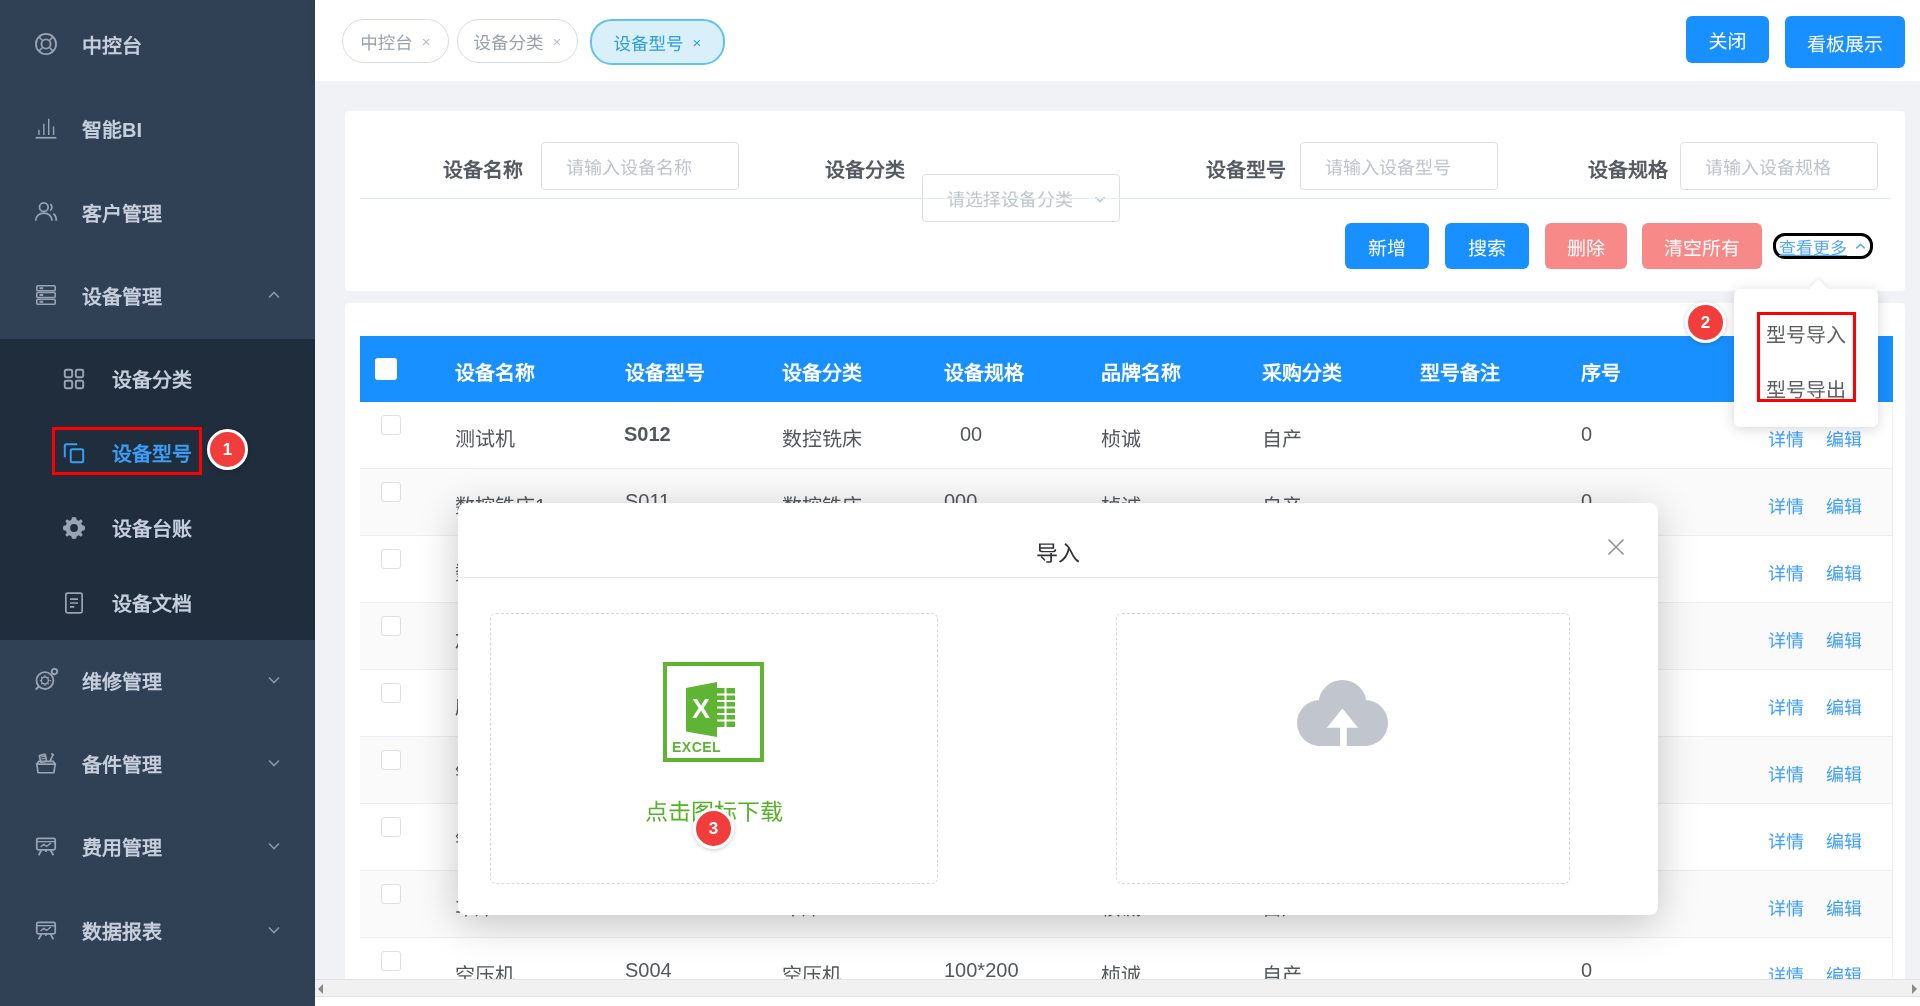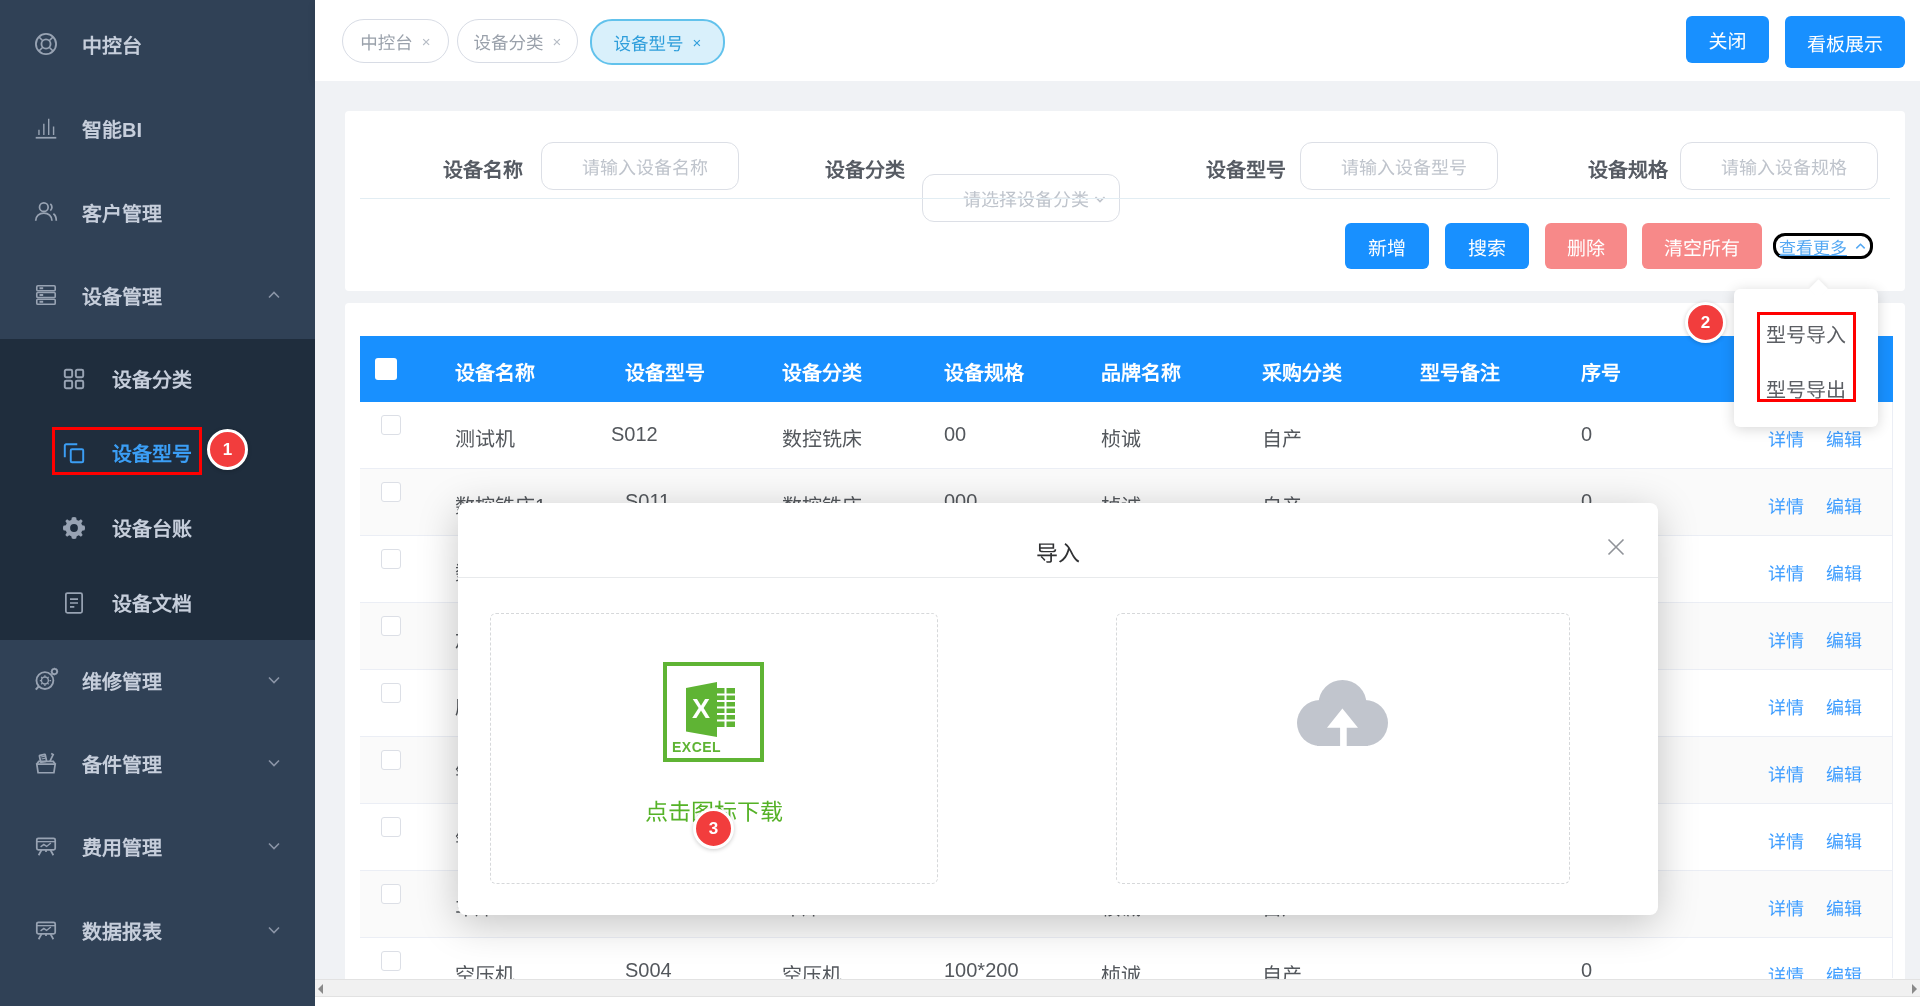--- a/index.html
+++ b/index.html
@@ -21,21 +21,21 @@
 .tab{position:absolute;top:19px;height:42px;border:1px solid #d8dce5;border-radius:22px;background:#fff;color:#9aa1ab;font-size:17.5px;display:flex;align-items:center;justify-content:center;gap:9px;}
 .tab .x{font-size:15px;color:#b6bcc5;margin-top:1px;}
 .tab.on{background:#d9f0fb;border:2px solid #62c2ec;color:#2f9edb;}
 .tab.on .x{color:#2f9edb;}
 .btn{position:absolute;border-radius:6px;background:#1890ff;color:#fff;font-size:19px;display:flex;align-items:center;justify-content:center;}
 .btn.pink{background:#f78989;}
 
 #bg{left:315px;top:81px;width:1605px;height:925px;background:#f0f2f5;}
 #card1{left:345px;top:111px;width:1560px;height:180px;background:#fff;border-radius:4px;}
 .flabel{position:absolute;top:154px;height:24px;font-size:20px;font-weight:700;color:#565b63;text-align:right;}
-.finput{position:absolute;top:142px;width:198px;height:48px;border:1px solid #dcdfe6;border-radius:12px;background:#fff;display:flex;align-items:center;padding-left:40px;box-sizing:border-box;overflow:hidden;}
+.finput{position:absolute;top:142px;width:198px;height:48px;border:1px solid #dcdfe6;border-radius:4px;background:#fff;display:flex;align-items:center;padding-left:24px;box-sizing:border-box;overflow:hidden;}
 .finput .ph{color:#bfc4cc;font-size:18px;white-space:nowrap;}
 .finput svg{position:absolute;right:12px;top:17px;}
 #fdivider{left:360px;top:198px;width:1530px;height:1px;background:#e2edf3;}
 #seemore{left:1773px;top:233px;width:94px;height:20px;border:3px solid #000;border-radius:12px;display:flex;align-items:center;justify-content:center;gap:7px;}
 #seemore .lk{color:#54a8f3;font-size:17px;text-decoration:underline;}
 
 #card2{left:345px;top:303px;width:1560px;height:703px;background:#fff;border-radius:4px;}
 #thead{left:360px;top:336px;width:1533px;height:66px;background:#1890ff;}
 .th{position:absolute;top:21px;color:#fff;font-size:20px;font-weight:700;}
 .row{position:absolute;left:360px;width:1533px;height:67px;border-bottom:1px solid #ebeef5;background:#fff;box-sizing:border-box;}
@@ -239,23 +239,23 @@
   <div class="th" style="left:422px;">设备分类</div>
   <div class="th" style="left:584px;">设备规格</div>
   <div class="th" style="left:741px;">品牌名称</div>
   <div class="th" style="left:902px;">采购分类</div>
   <div class="th" style="left:1060px;">型号备注</div>
   <div class="th" style="left:1221px;">序号</div>
 </div>
 <div class="row" style="top:402px;">
   <div class="cb"></div>
   <div class="cell" style="left:95px;">测试机</div>
-    <div class="cell" style="left:251px;">S012</div>
+    <div class="cell" style="left:264px;font-weight:bold;">S012</div>
     <div class="cell" style="left:422px;">数控铣床</div>
-    <div class="cell" style="left:584px;text-align:right;">00</div>
+    <div class="cell" style="left:600px;text-align:right;">00</div>
     <div class="cell" style="left:741px;">桢诚</div>
     <div class="cell" style="left:902px;">自产</div>
     <div class="cell" style="left:1221px;">0</div>
   <div class="lnk" style="left:1408px;">详情</div>
     <div class="lnk" style="left:1466px;">编辑</div>
 </div>
 <div class="row odd" style="top:469px;">
   <div class="cb"></div>
   <div class="cell" style="left:95px;">数控铣床1</div>
     <div class="cell" style="left:265px;text-decoration:underline;">S011</div>

